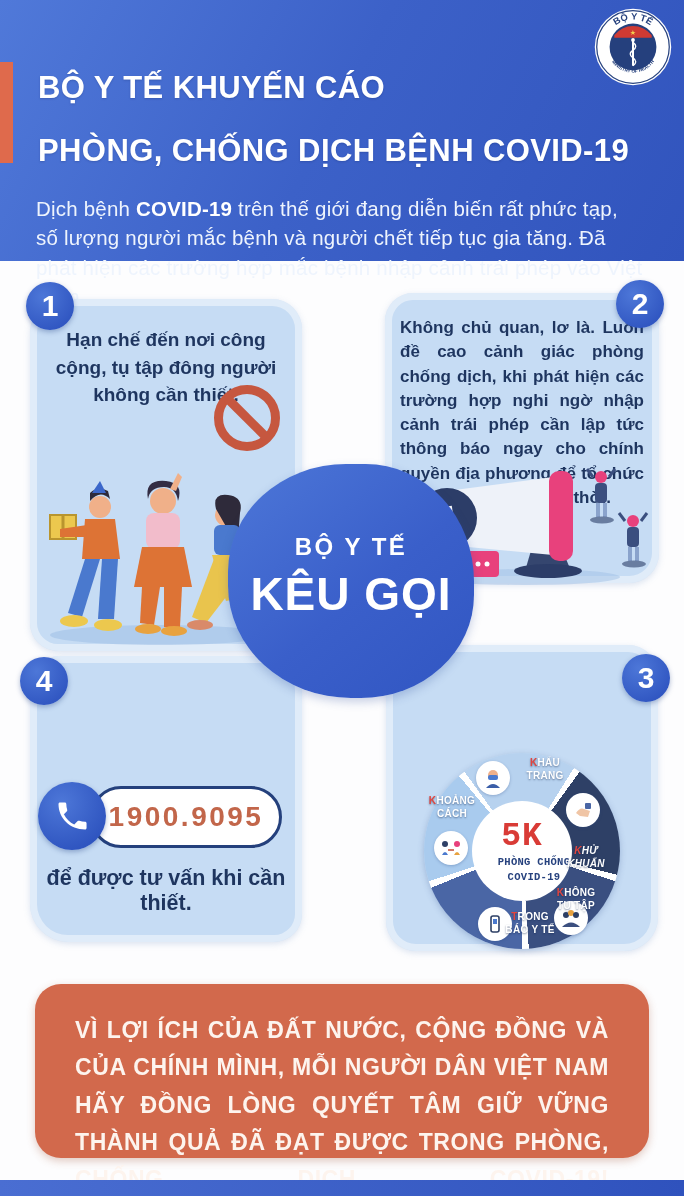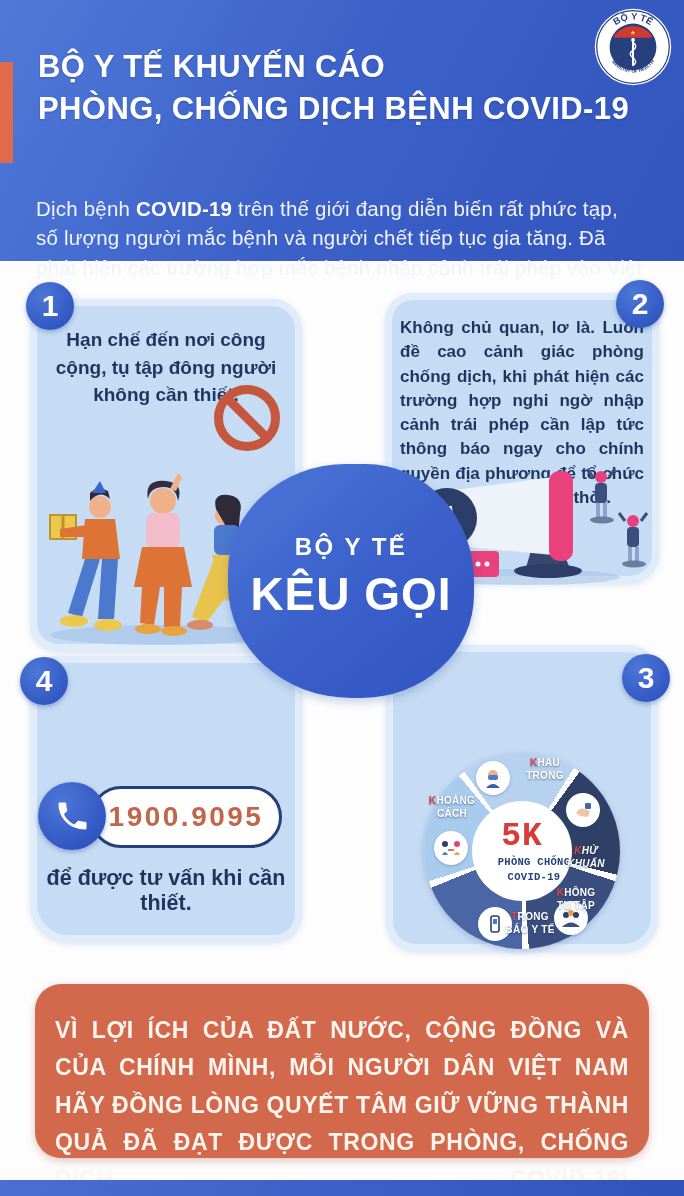--- a/index.html
+++ b/index.html
@@ -5,21 +5,21 @@
   html,body{margin:0;padding:0;background:#ffffff;}
   .poster{position:relative;width:684px;height:1196px;overflow:hidden;background:#fdfdfe;
           font-family:"Liberation Sans","DejaVu Sans",sans-serif;}
 
   
   .header{position:absolute;left:0;top:0;width:684px;height:261px;
           background:linear-gradient(118deg,#5079d9 0%,#3c61c8 48%,#3154bd 100%);}
   .accent-bar{position:absolute;left:0;top:62px;width:13px;height:101px;background:#df6a4c;}
   .page-title{position:absolute;left:38px;top:46px;margin:0;color:#ffffff;font-weight:bold;
               font-size:31px;line-height:1.34;letter-spacing:.4px;text-shadow:0 1px 2px rgba(20,40,100,.25);}
-  .page-title span{display:block;}
+  .page-title span{display:block;margin-top:21px;}
   .intro{position:absolute;left:36px;top:173px;width:608px;color:#eef4fd;
          font-size:20.5px;line-height:1.44;letter-spacing:.2px;}
   .intro b{color:#ffffff;}
   .logo{position:absolute;left:594px;top:8px;width:78px;height:78px;}
 
   
   .card{position:absolute;background:#c6dcf4;box-shadow:inset 0 0 0 7px rgba(255,255,255,.45),0 2px 6px rgba(120,150,200,.25);}
   .card1{left:30px;top:299px;width:272px;height:352px;border-radius:34px 30px 38px 28px;}
   .card2{left:385px;top:293px;width:274px;height:290px;border-radius:28px 36px 30px 36px;}
   .card3{left:386px;top:645px;width:272px;height:306px;border-radius:36px 30px 34px 30px;}
@@ -91,21 +91,21 @@
   .wl-2{left:126px;top:134px;width:52px;}
   .wl-3{left:80px;top:158px;width:52px;}
   .wl-4{left:4px;top:42px;width:48px;}
   .wicon{position:absolute;width:34px;height:34px;border-radius:50%;background:#ffffff;z-index:2;
          display:flex;align-items:center;justify-content:center;box-shadow:0 1px 3px rgba(40,70,130,.3);}
   .wi-0{left:52px;top:8px;} .wi-1{left:142px;top:40px;} .wi-2{left:130px;top:148px;}
   .wi-3{left:54px;top:154px;} .wi-4{left:10px;top:78px;}
 
   
   .cta{position:absolute;left:35px;top:984px;width:614px;height:174px;background:#d2694c;
-       border-radius:26px;box-sizing:border-box;padding:28px 20px 0;box-shadow:0 3px 8px rgba(160,80,50,.3);}
+       border-radius:26px;box-sizing:border-box;padding:28px 40px 0;box-shadow:0 3px 8px rgba(160,80,50,.3);}
   .cta p{margin:0;color:#fdf4ee;font-weight:bold;font-size:23px;line-height:1.62;letter-spacing:.6px;
          text-align:justify;text-align-last:justify;}
 
   .footer-bar{position:absolute;left:0;top:1180px;width:684px;height:16px;
               background:linear-gradient(90deg,#4a6ed2,#2f52bd);}
 </style>
 </head>
 <body>
 
 <div class="poster">
@@ -250,21 +250,21 @@
   <div class="badge badge4">4</div>
 
   <div class="card card3">
     <div class="wheel">
       <div class="ring"></div>
       <div class="hub">
         <div class="fivek">5K</div>
         <div class="sub">PHÒNG CHỐNG</div>
         <div class="sub">COVID-19</div>
       </div>
-      <div class="wheel-label wl-0">KHẨU TRONG</div>
+      <div class="wheel-label wl-0">KHẨU TRANG</div>
       <div class="wheel-label wl-1">KHỬ KHUẨN</div>
       <div class="wheel-label wl-2">KHÔNG TỤ TẬP</div>
       <div class="wheel-label wl-3">TRONG BÁO Y TẾ</div>
       <div class="wheel-label wl-4">KHOẢNG CÁCH</div>
       <div class="wicon wi-0">
         <svg width="22" height="22" viewBox="0 0 22 22">
             <circle cx="11" cy="8" r="5" fill="#f0b089"></circle>
             <rect x="6" y="8" width="10" height="5" rx="2" fill="#4a79ce"></rect>
             <path d="M4,21 q7,-8 14,0 Z" fill="#3b5ea8"></path>
           </svg>

